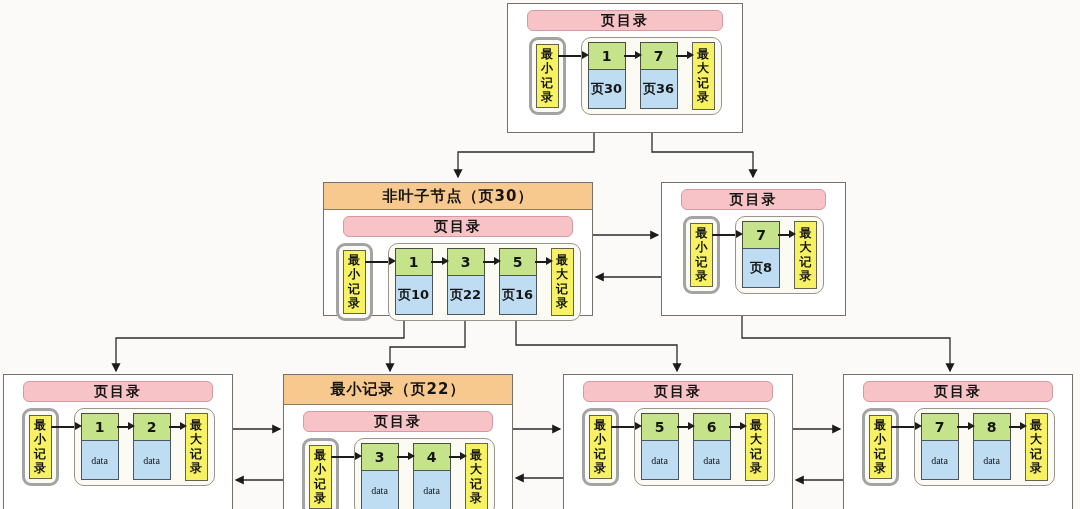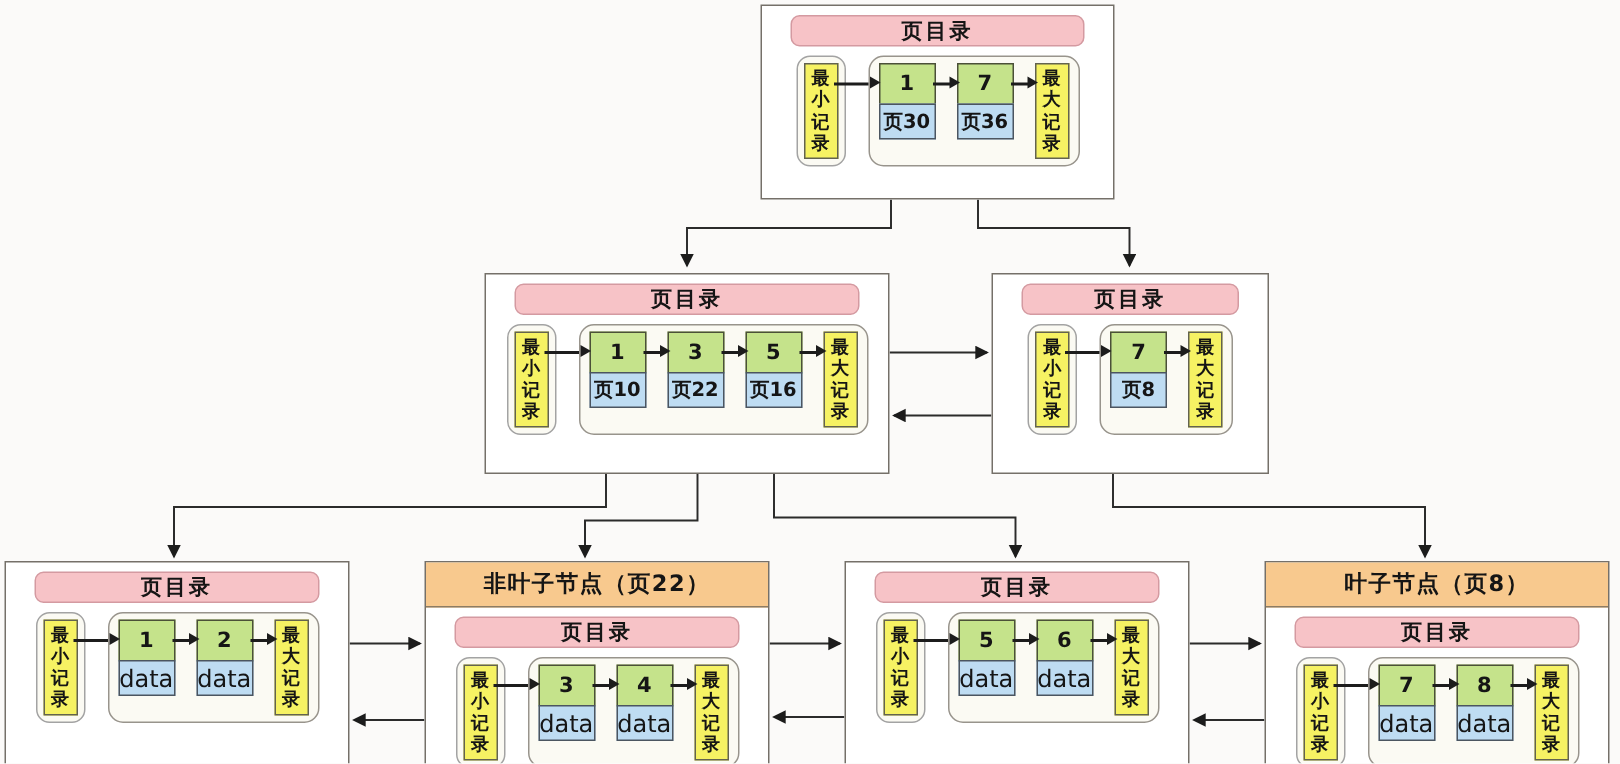--- a/index.html
+++ b/index.html
@@ -19,42 +19,42 @@
   }
   .leaf .node-title{height:29px;}
   .node-body{display:flex;flex-direction:column;align-items:center;padding-top:6px;gap:6px;justify-content:space-between;}
   .page-dir{
     width:calc(100% - 38px);height:21px;box-sizing:border-box;
     background:#f7c3c7;border:1px solid #d49aa1;border-radius:6px;
     display:flex;align-items:center;justify-content:center;
     font-weight:bold;font-size:14px;letter-spacing:2px;
   }
   .row{display:flex;align-items:stretch;}
-  .rec-wrap{border:1px solid #a3a3a3;border-radius:9px;background:#fbfaf3;padding:4px;display:flex;}
+  .rec-wrap{border:3px solid #a3a3a3;border-radius:9px;background:#fbfaf3;padding:4px;display:flex;}
   .rec{
     background:#f6f263;border:1px solid #63634f;
     width:15px;padding:2px 3px;box-sizing:content-box;
     display:flex;align-items:center;justify-content:center;
     text-align:center;font-weight:bold;font-size:12px;line-height:1.2;
     word-break:break-all;overflow:hidden;
   }
   .entries{
     border:1px solid #98948c;border-radius:10px;background:#fbfaf3;
     padding:4px 6px;display:flex;align-items:stretch;
   }
   .entry{display:flex;flex-direction:column;width:38px;flex:none;}
   .key{
     height:28px;box-sizing:border-box;background:#c5e38b;border:1px solid #4b5038;
     display:flex;align-items:center;justify-content:center;font-weight:bold;font-size:14px;
   }
   .ptr{
-    height:24px;margin-top:-1px;box-sizing:border-box;background:#bedcf2;border:1px solid #4b5560;
+    height:40px;margin-top:-1px;box-sizing:border-box;background:#bedcf2;border:1px solid #4b5560;
     display:flex;align-items:center;justify-content:center;font-weight:bold;font-size:13px;
   }
-  .ptr.data{font-weight:normal;font-size:16px;}
+  .ptr.data{font-weight:normal;font-size:10px;font-family:Liberation Serif, serif;}
   .arrow{position:relative;flex:none;z-index:1;}
   .arrow::before{content:"";position:absolute;height:1.5px;background:#1c1c1c;}
   .arrow::after{
     content:"";position:absolute;width:0;height:0;
     border-left:7px solid #1c1c1c;border-top:4.5px solid transparent;border-bottom:4.5px solid transparent;
   }
   .arrow.inner{width:14px;}
   .arrow.inner::before{left:-2px;right:3px;top:13px;}
   .arrow.inner::after{right:-2px;top:9px;}
   .arrow.outer{width:15px;}
@@ -107,20 +107,21 @@
             <div class="ptr">页36</div>
           </div>
           <div class="arrow inner"></div>
           <div class="rec">最大记录</div>
         </div>
       </div>
     </div>
   </div>
 
   <div class="node" style="left:323px;top:182px;width:270px;height:134px;">
+    <div class="node-title">非叶子节点（页30）</div>
     <div class="node-body">
       <div class="page-dir">页目录</div>
       <div class="row">
         <div class="rec-wrap">
           <div class="rec">最小记录</div>
         </div>
         <div class="arrow outer"></div>
         <div class="entries">
           <div class="entry">
             <div class="key">1</div>
@@ -182,21 +183,21 @@
             <div class="ptr data">data</div>
           </div>
           <div class="arrow inner"></div>
           <div class="rec">最大记录</div>
         </div>
       </div>
     </div>
   </div>
 
   <div class="node leaf" style="left:283px;top:374px;width:230px;height:140px;">
-    <div class="node-title">非叶子节点（页22）</div>
+    <div class="node-title">最小记录（页22）</div>
     <div class="node-body">
       <div class="page-dir">页目录</div>
       <div class="row">
         <div class="rec-wrap">
           <div class="rec">最小记录</div>
         </div>
         <div class="arrow outer"></div>
         <div class="entries">
           <div class="entry">
             <div class="key">3</div>
@@ -233,21 +234,20 @@
             <div class="ptr data">data</div>
           </div>
           <div class="arrow inner"></div>
           <div class="rec">最大记录</div>
         </div>
       </div>
     </div>
   </div>
 
   <div class="node leaf" style="left:843px;top:374px;width:230px;height:140px;">
-    <div class="node-title">叶子节点（页8）</div>
     <div class="node-body">
       <div class="page-dir">页目录</div>
       <div class="row">
         <div class="rec-wrap">
           <div class="rec">最小记录</div>
         </div>
         <div class="arrow outer"></div>
         <div class="entries">
           <div class="entry">
             <div class="key">7</div>

